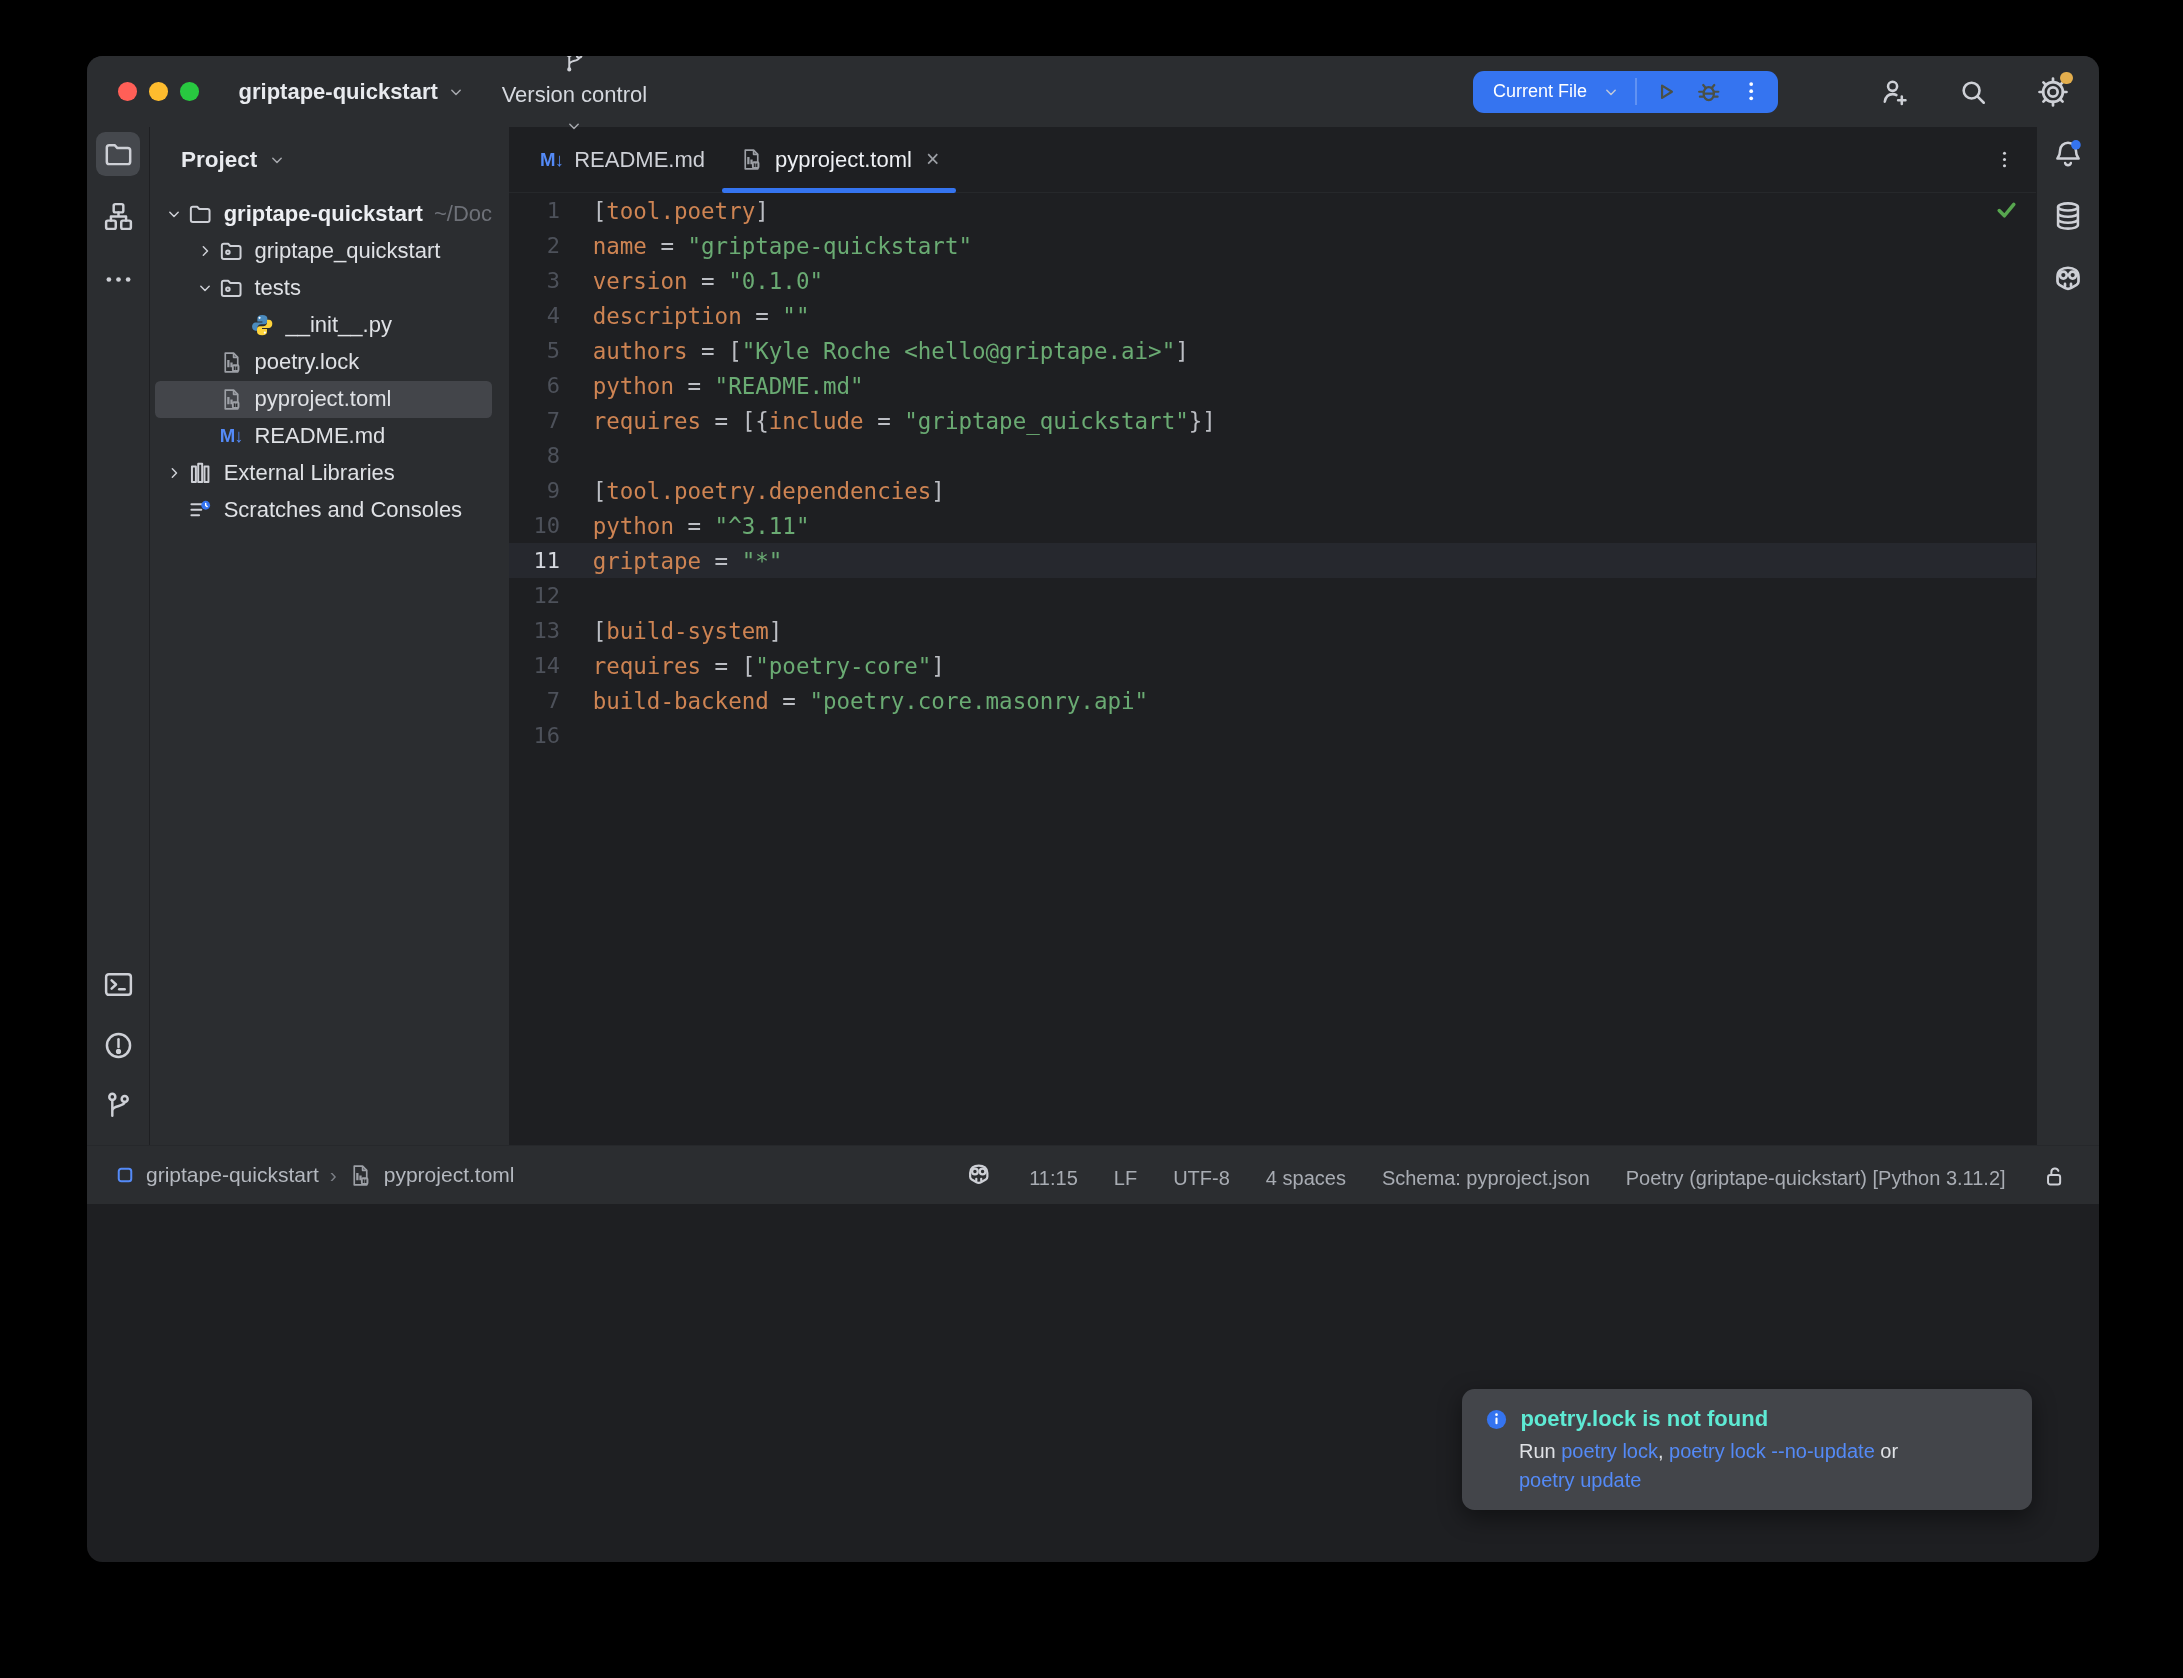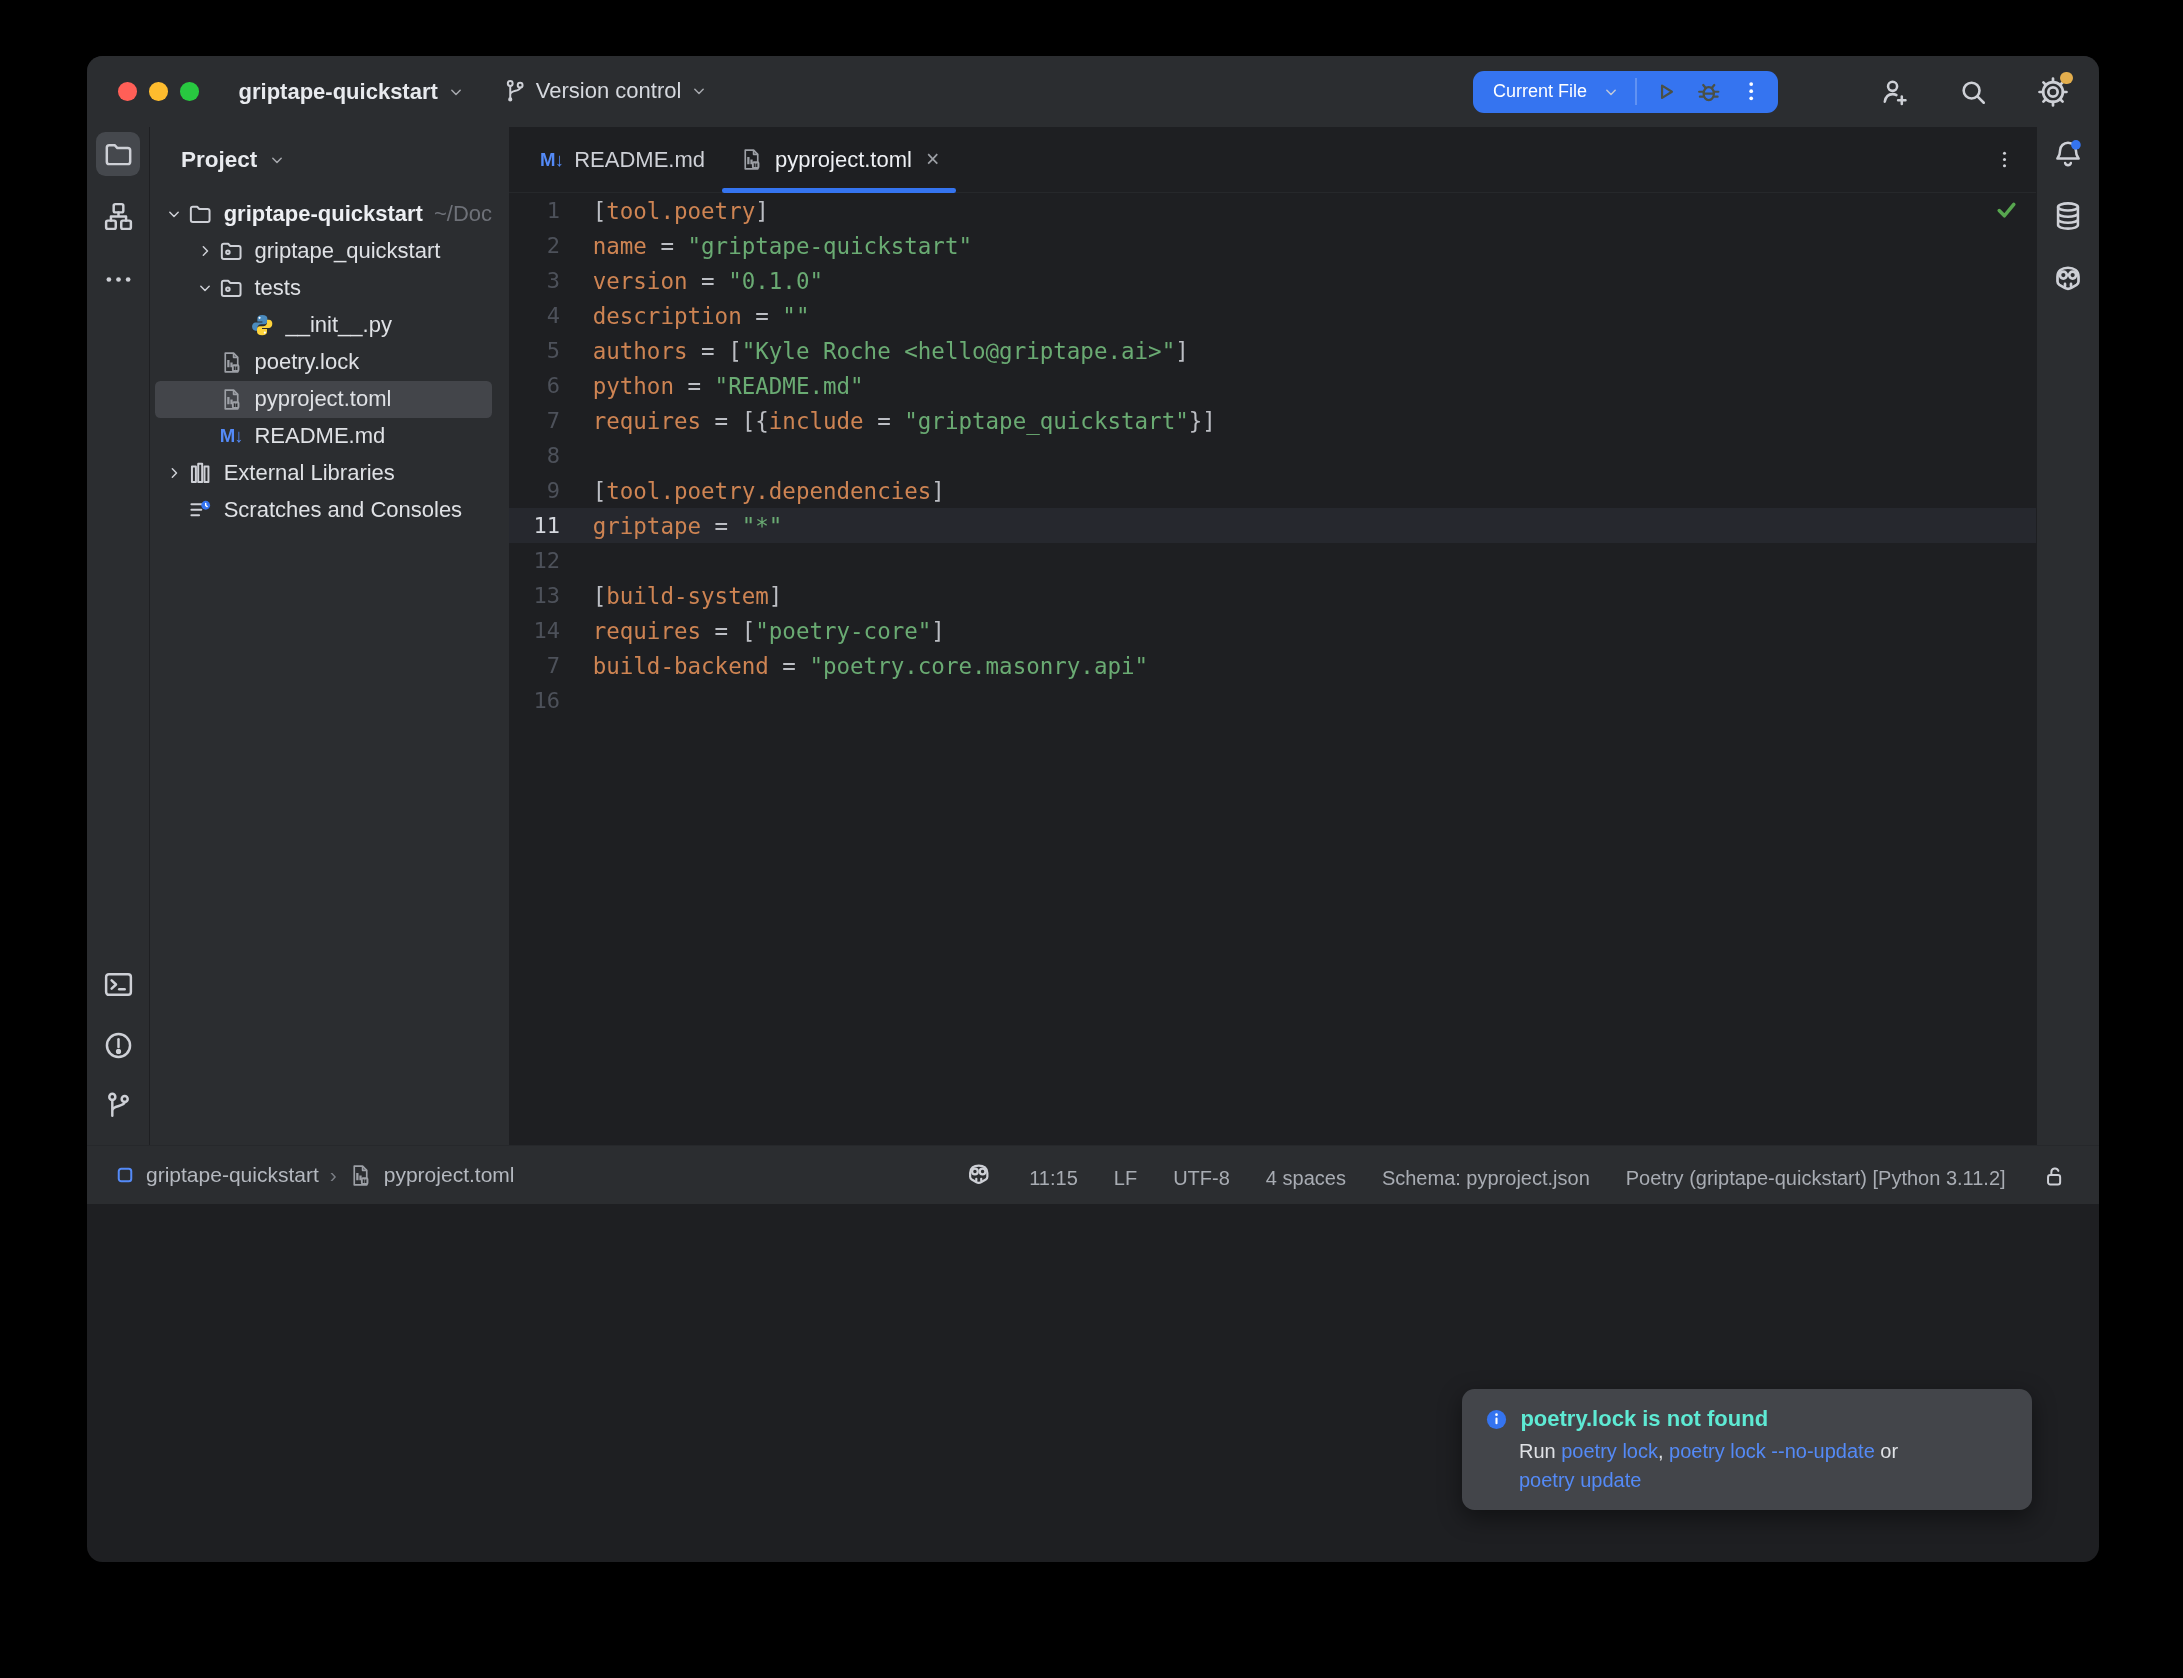--- a/index.html
+++ b/index.html
@@ -6,21 +6,21 @@
   .screen{position:relative;width:2183px;height:1678px;background:#000;overflow:hidden;
           font-family:"Liberation Sans","DejaVu Sans",sans-serif;color:#DFE1E5;}
   .window{position:absolute;left:87px;top:56px;width:2012px;height:1506px;background:#1E1F22;
           border-radius:15.5px;overflow:hidden;box-shadow:0 23px 70px rgba(0,0,0,.7);}
   
   .titlebar{position:relative;height:71px;background:#2B2D30;display:flex;align-items:center;}
   .traffic{display:flex;gap:12.4px;margin-left:31px;}
   .traffic span{width:18.6px;height:18.6px;border-radius:50%;display:block;}
   .selector{display:flex;align-items:center;gap:7.8px;margin-left:40px;font-size:22px;cursor:default;}
   .selector .lbl{font-weight:600;color:#E8EAEE;}
-  .selector.vcs{margin-left:36px;}
+  .selector.vcs{margin-left:36px;flex-direction:column;}
   .selector.vcs .lbl{font-weight:400;color:#D5D8DE;}
   .chev{opacity:.75;}
   .run-pill{margin-left:auto;height:42px;background:#3574F0;border-radius:11px;display:flex;align-items:center;
             padding:0 14px 0 20px;gap:14px;}
   .run-pill .lbl{color:#fff;font-size:18px;}
   .run-pill .div{width:1.6px;height:26.4px;background:rgba(255,255,255,.22);}
   .tb-icons{display:flex;align-items:center;gap:45px;margin-left:99px;margin-right:28px;}
   .icn{display:inline-flex;align-items:center;justify-content:center;position:relative;}
   
   .main{display:flex;height:1018px;}
@@ -424,20 +424,24 @@
               <span class="code"><span class="tk-k">requires</span><span class="tk-o"> = </span><span class="tk-p">[{</span><span class="tk-k">include</span><span class="tk-o"> = </span><span class="tk-s">"griptape_quickstart"</span><span class="tk-p">}]</span></span>
             </div>
             <div class="code-line">
               <span class="gutter">8</span>
               <span class="code"></span>
             </div>
             <div class="code-line">
               <span class="gutter">9</span>
               <span class="code"><span class="tk-p">[</span><span class="tk-k">tool.poetry.dependencies</span><span class="tk-p">]</span></span>
             </div>
+            <div class="code-line">
+              <span class="gutter">10</span>
+              <span class="code"><span class="tk-k">python</span><span class="tk-o"> = </span><span class="tk-s">"^3.11"</span></span>
+            </div>
             <div class="code-line current">
               <span class="gutter">11</span>
               <span class="code"><span class="tk-k">griptape</span><span class="tk-o"> = </span><span class="tk-s">"*"</span></span>
             </div>
             <div class="code-line">
               <span class="gutter">12</span>
               <span class="code"></span>
             </div>
             <div class="code-line">
               <span class="gutter">13</span>

